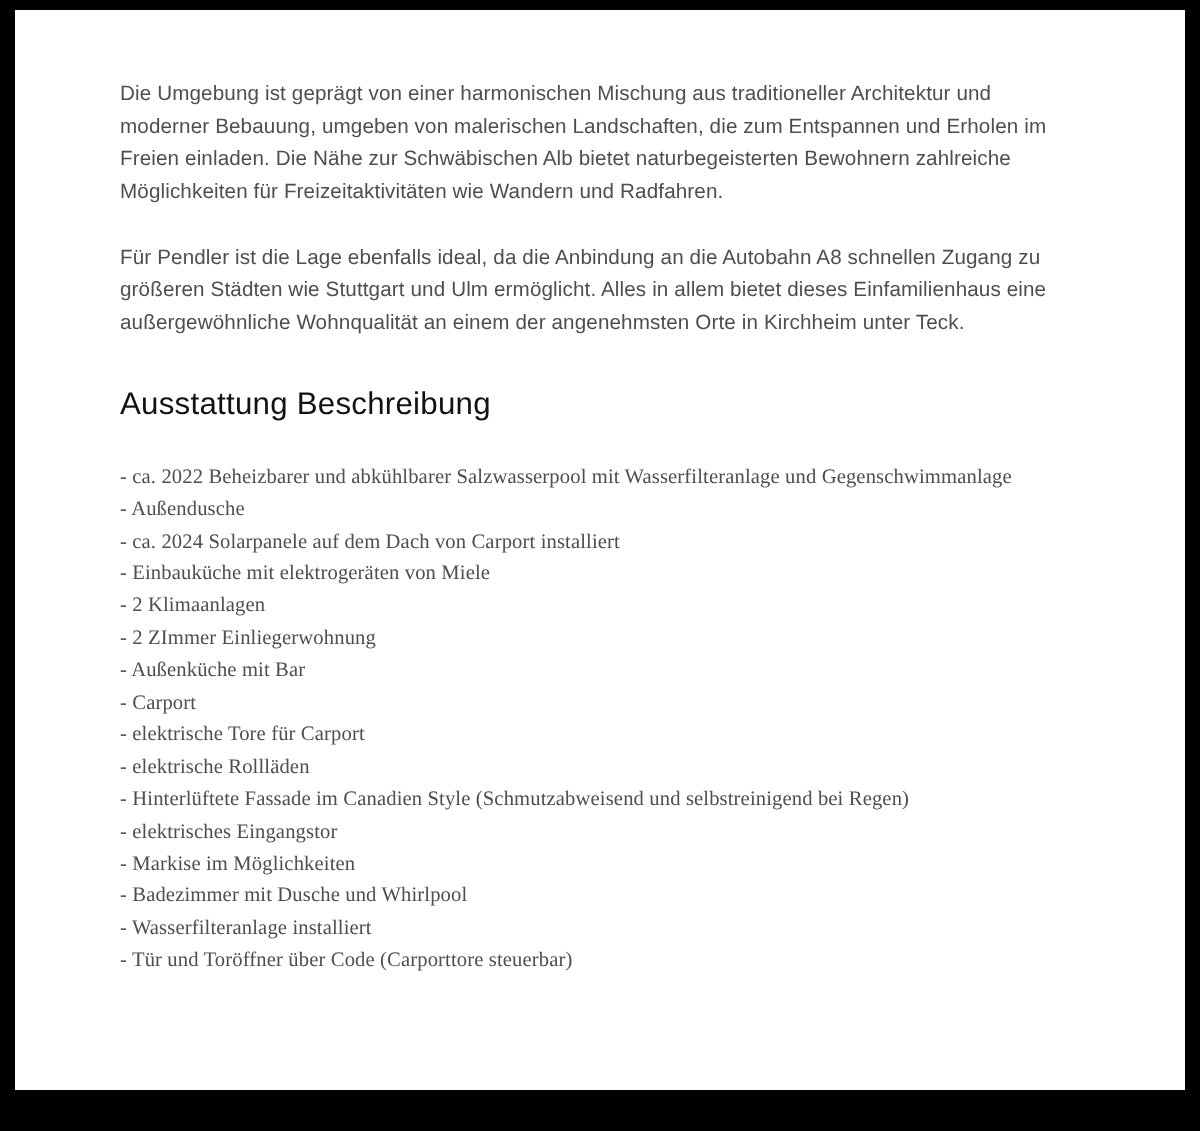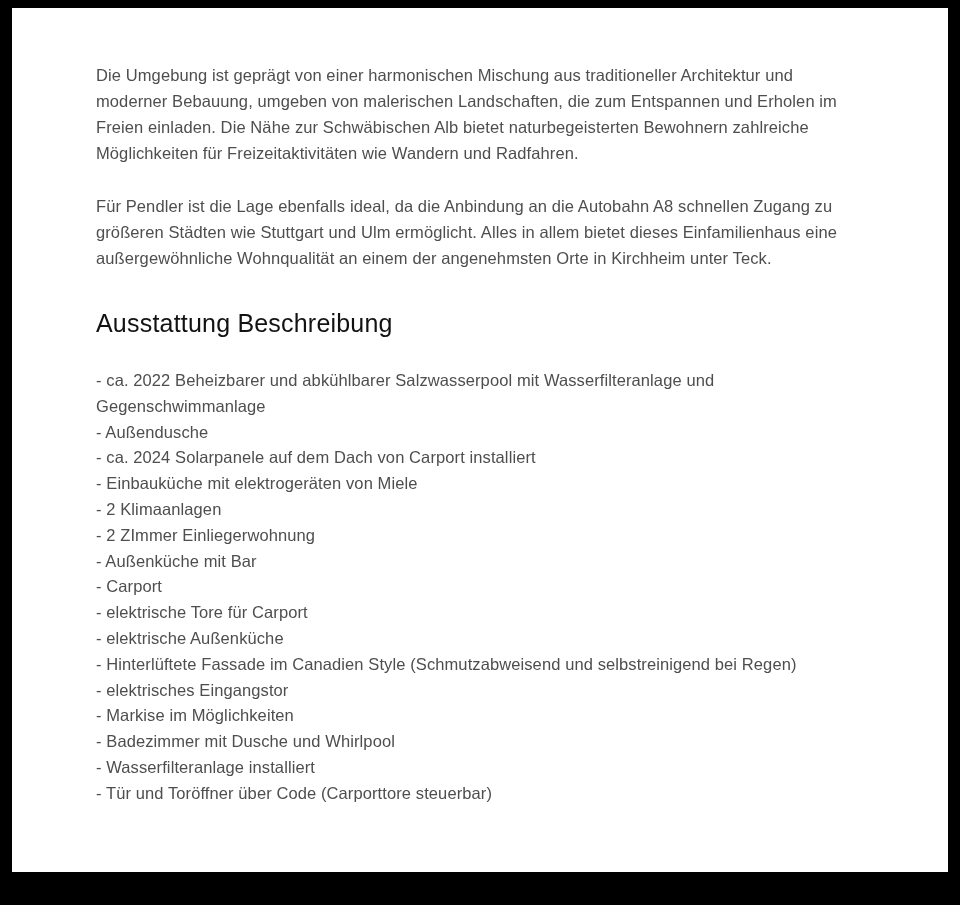--- a/index.html
+++ b/index.html
@@ -42,20 +42,21 @@
     font-size: 25px;
     line-height: 32px;
     font-weight: 500;
     color: var(--heading-text, #121212);
     letter-spacing: 0.2px;
   }
   ul.features {
     margin: 0;
     padding: 0;
     list-style: none;
+    font-family: Liberation Serif, serif;
   }
   ul.features li {
     font-size: 16.5px;
     line-height: 25.8px;
     color: var(--body-text, #4e4e4e);
     letter-spacing: 0.1px;
   }
 </style>
 </head>
 <body>
@@ -75,21 +76,21 @@
         <ul class="features">
             <li>- ca. 2022 Beheizbarer und abkühlbarer Salzwasserpool mit Wasserfilteranlage und Gegenschwimmanlage</li>
             <li>- Außendusche</li>
             <li>- ca. 2024 Solarpanele auf dem Dach von Carport installiert</li>
             <li>- Einbauküche mit elektrogeräten von Miele</li>
             <li>- 2 Klimaanlagen</li>
             <li>- 2 ZImmer Einliegerwohnung</li>
             <li>- Außenküche mit Bar</li>
             <li>- Carport</li>
             <li>- elektrische Tore für Carport</li>
-            <li>- elektrische Außenküche</li>
+            <li>- elektrische Rollläden</li>
             <li>- Hinterlüftete Fassade im Canadien Style (Schmutzabweisend und selbstreinigend bei Regen)</li>
             <li>- elektrisches Eingangstor</li>
             <li>- Markise im Möglichkeiten</li>
             <li>- Badezimmer mit Dusche und Whirlpool</li>
             <li>- Wasserfilteranlage installiert</li>
             <li>- Tür und Toröffner über Code (Carporttore steuerbar)</li>
           </ul>
 
       </div>
     </div>

